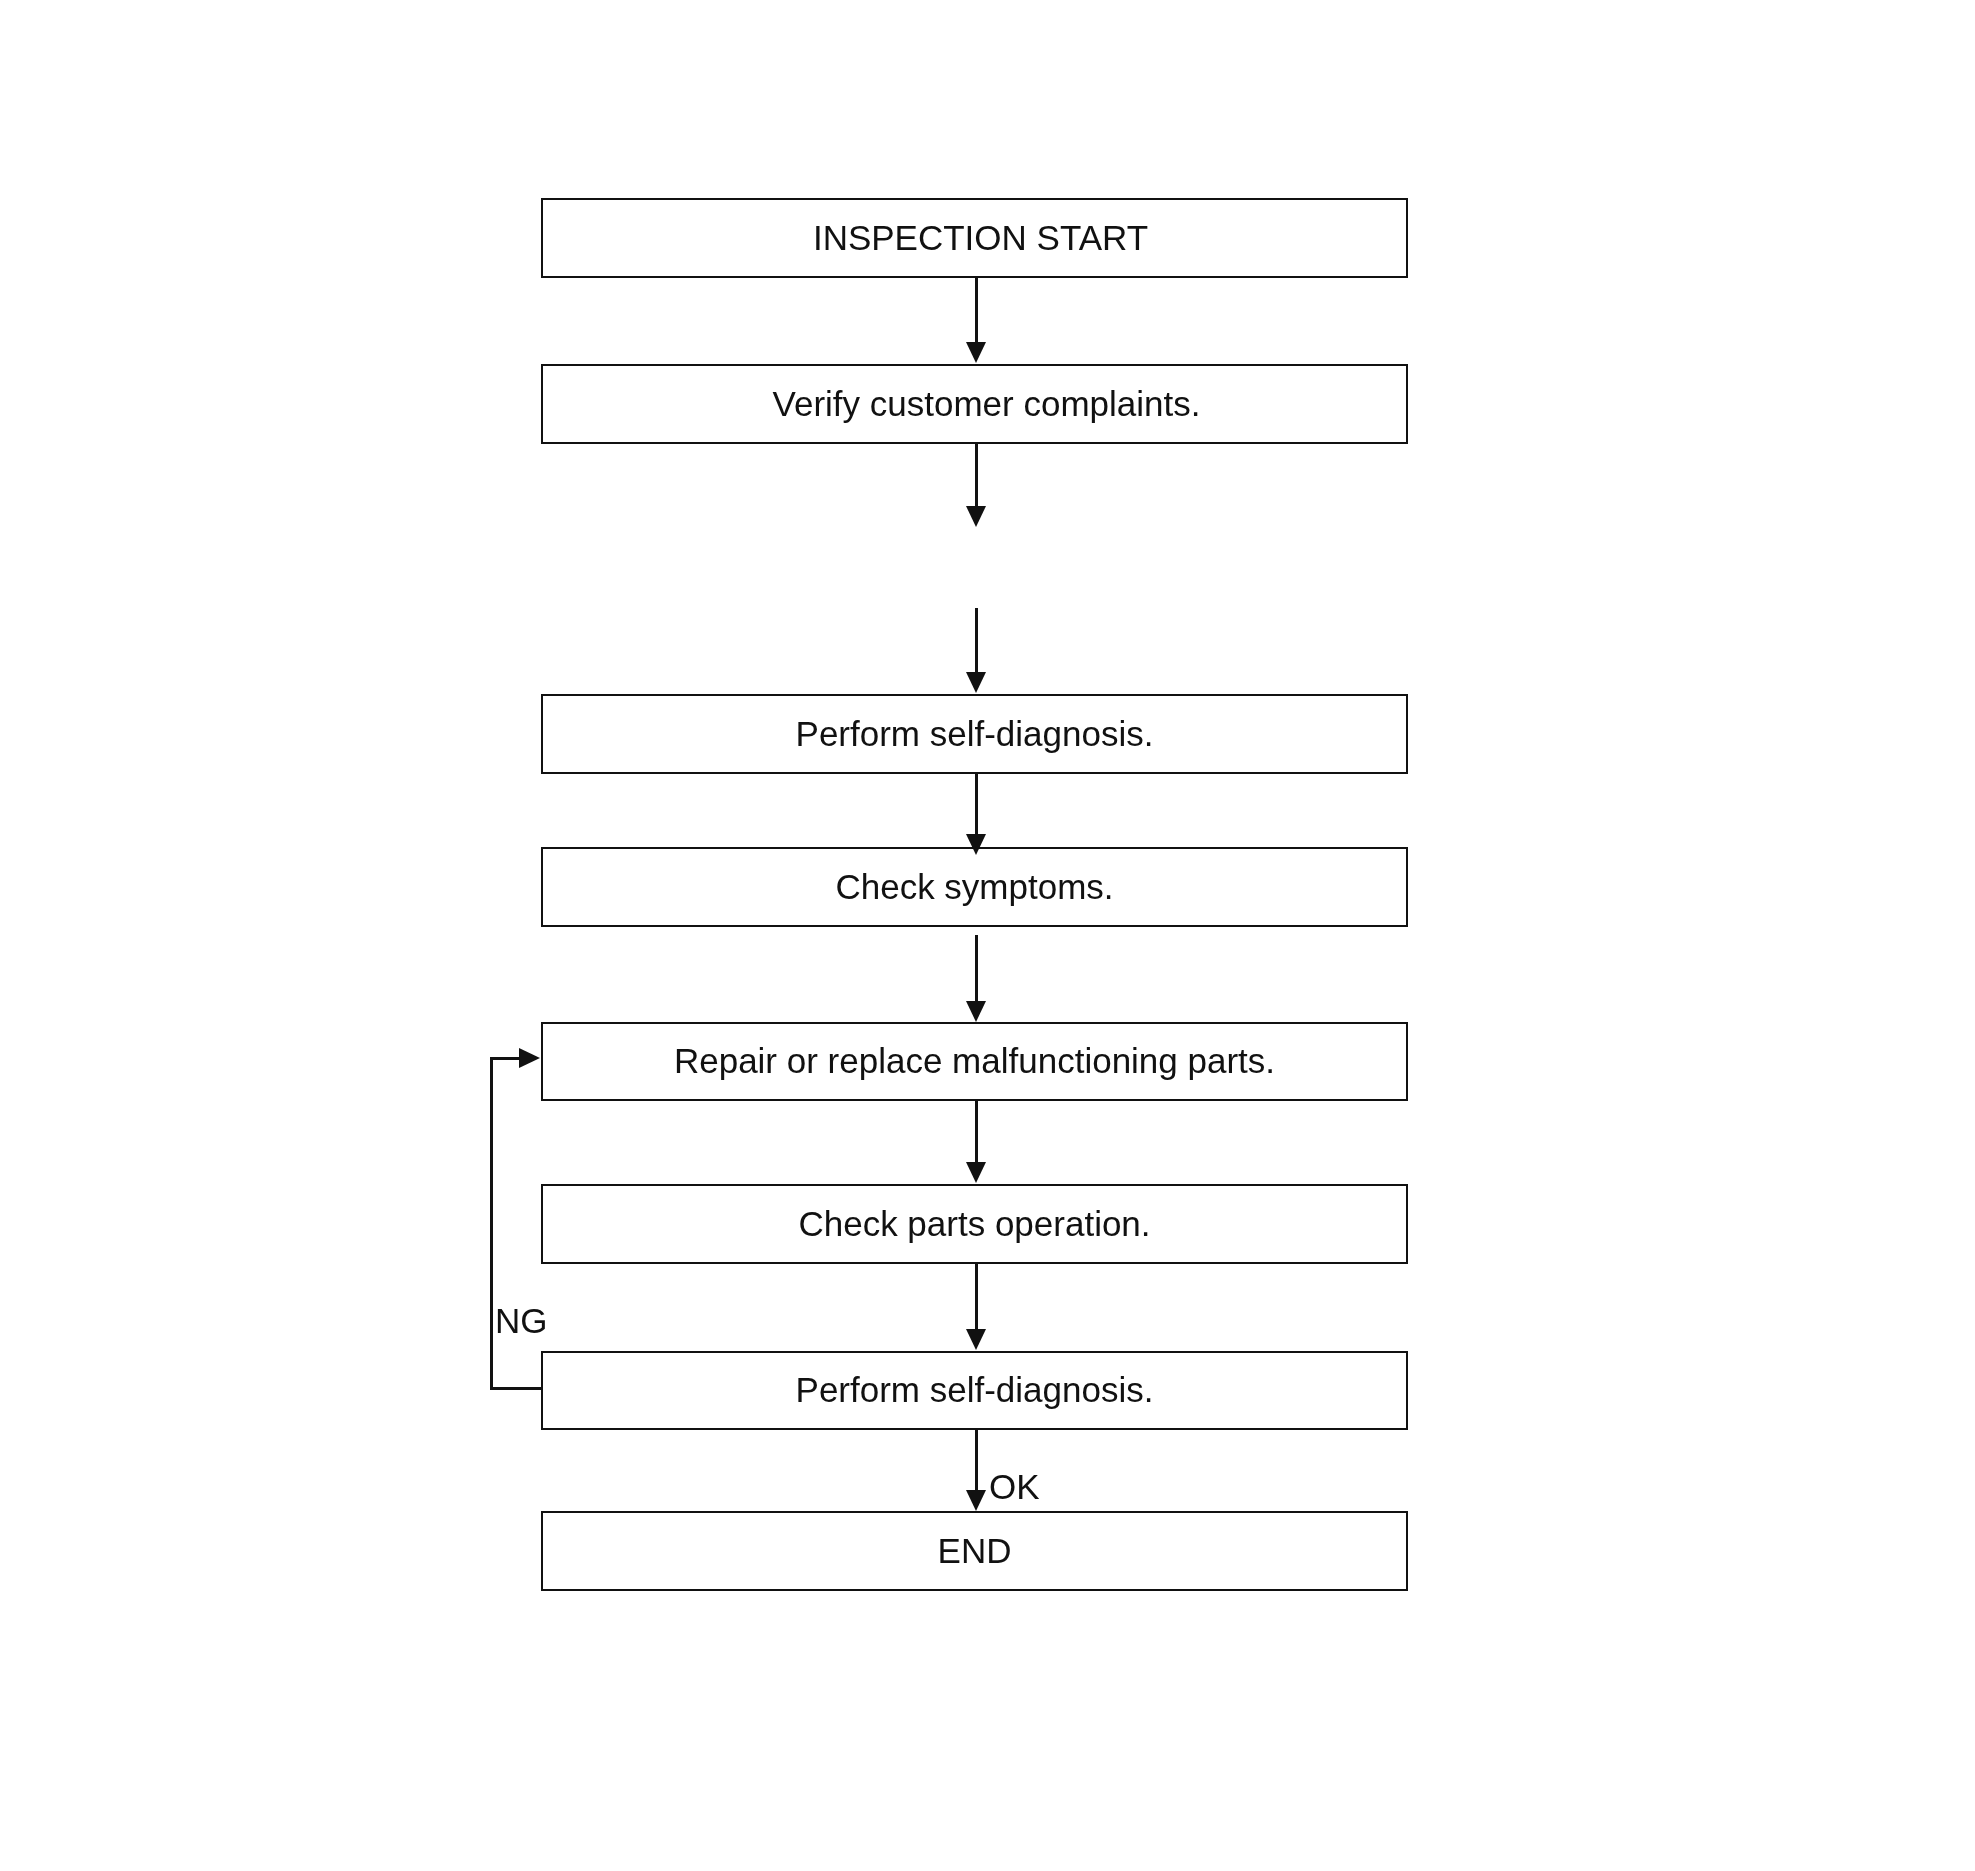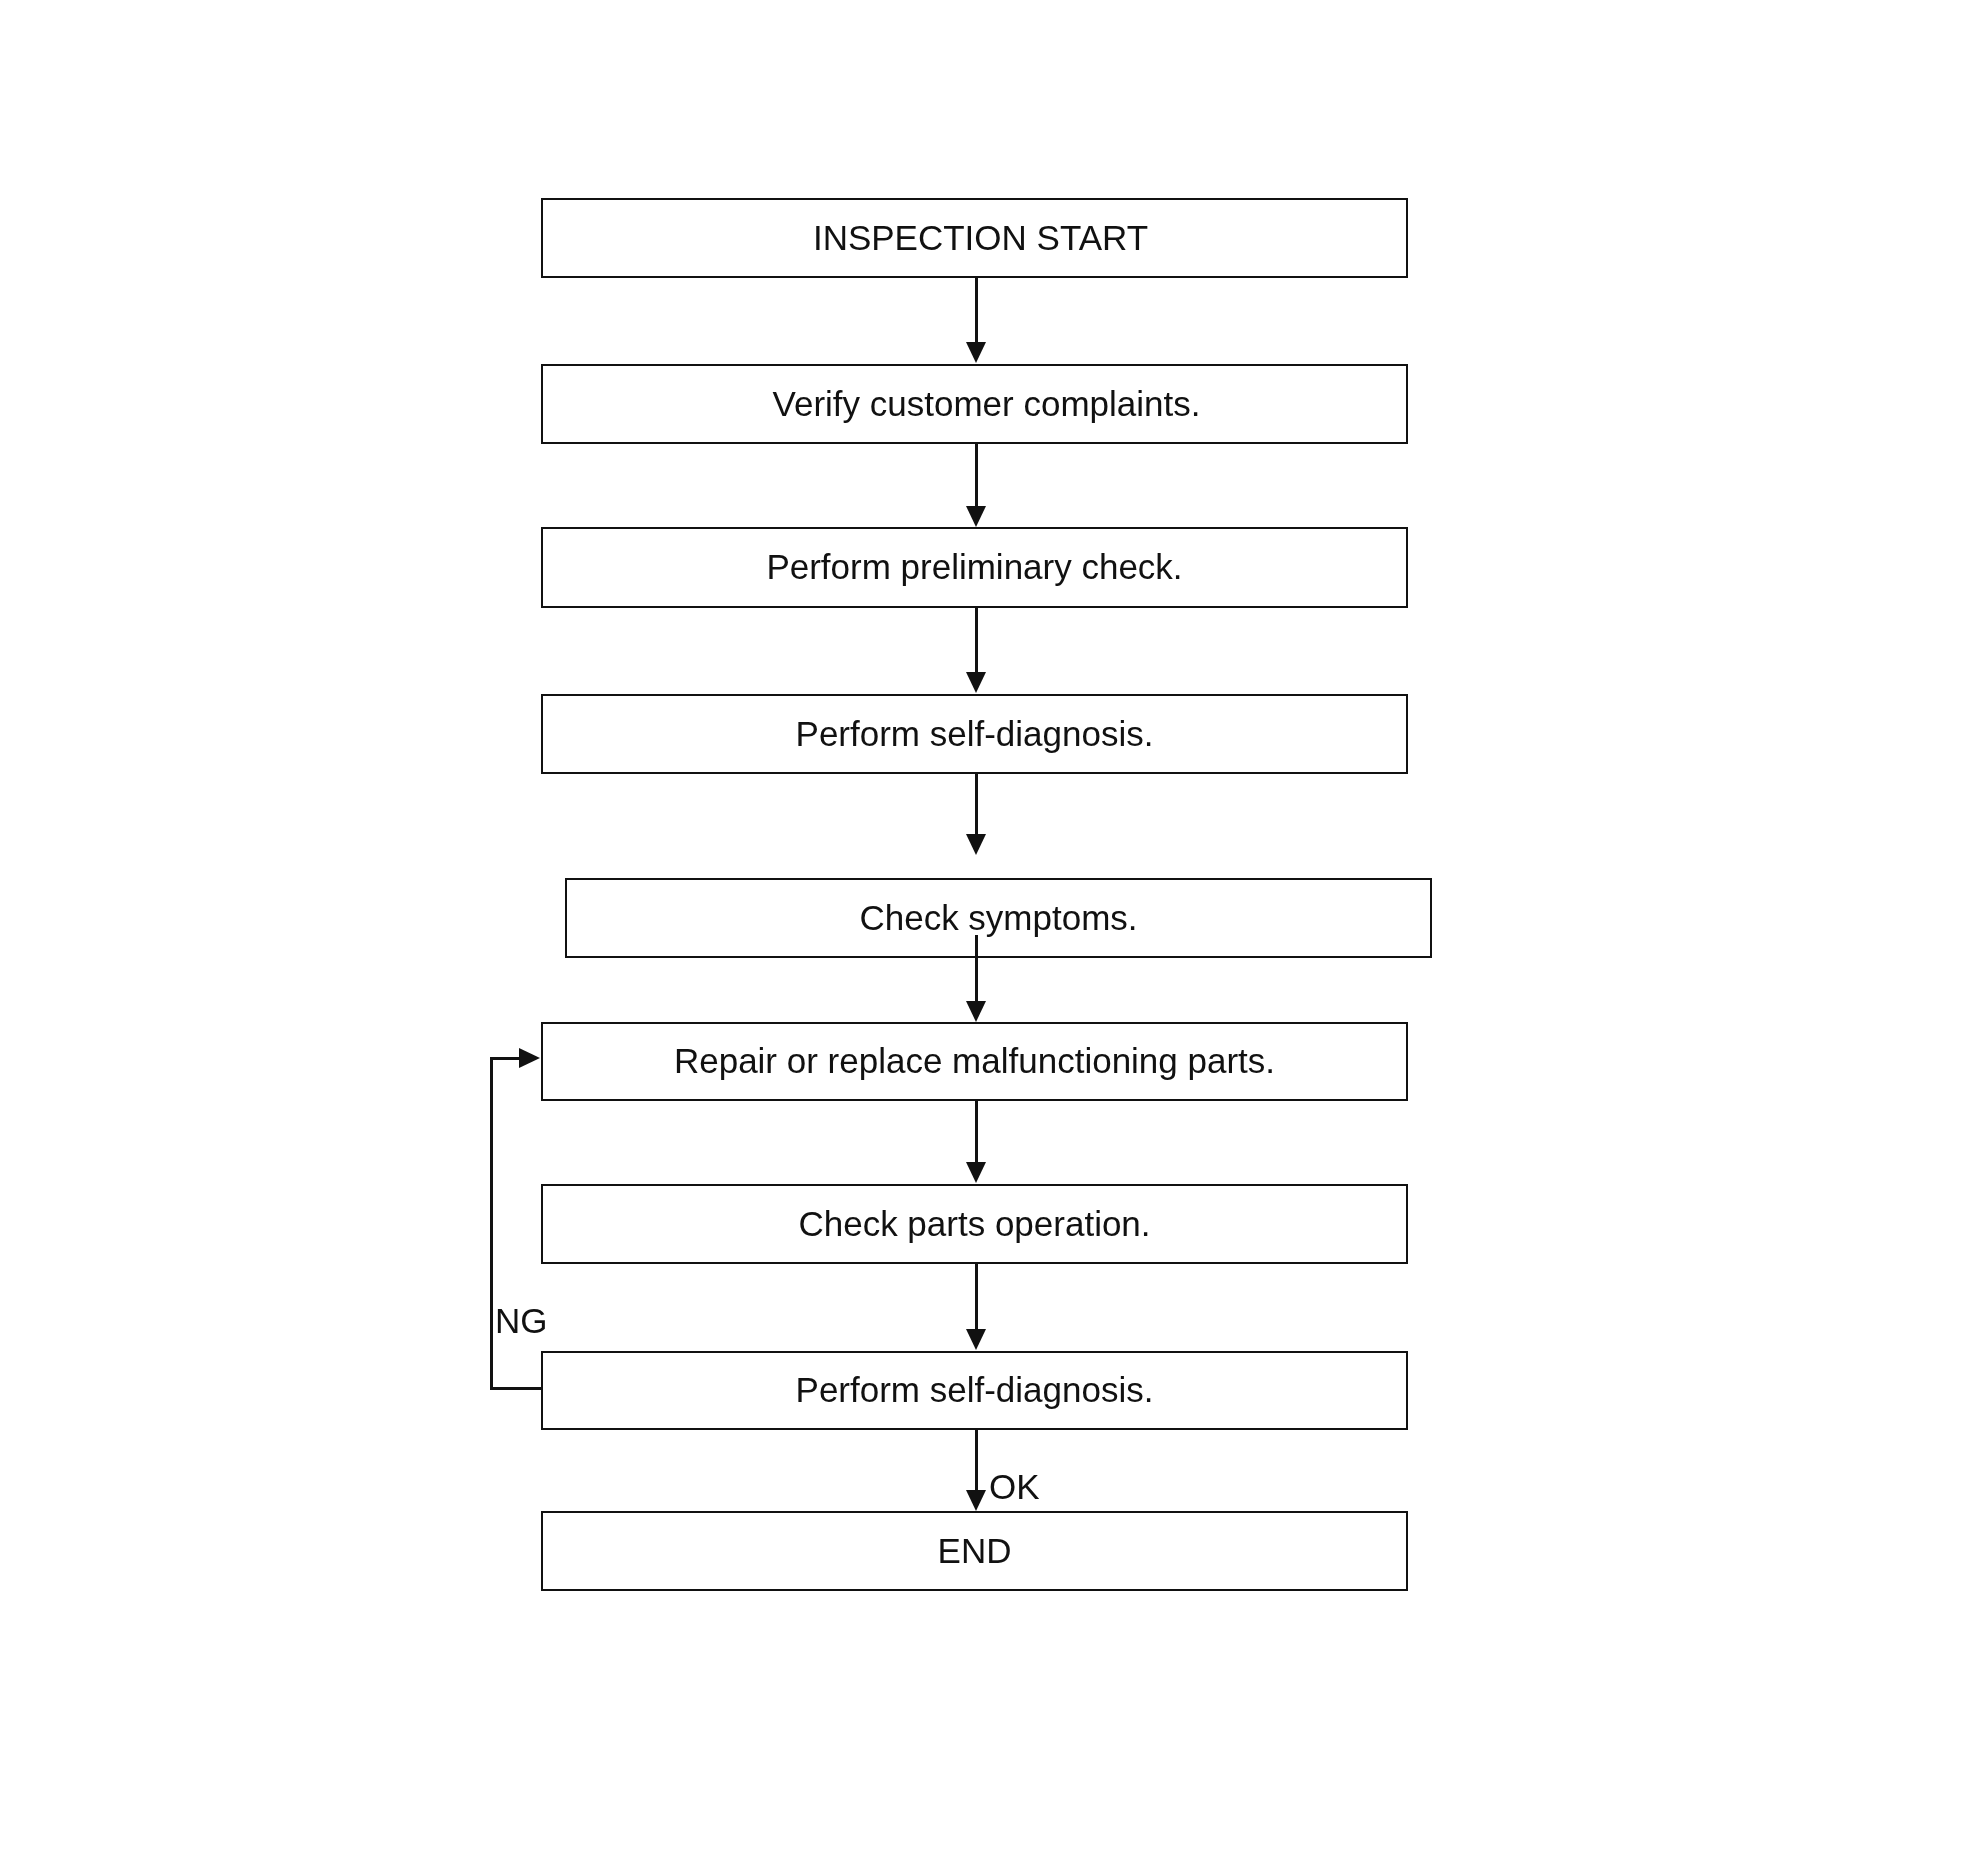--- a/index.html
+++ b/index.html
@@ -63,23 +63,22 @@
     white-space: nowrap;
   }
 </style>
 </head>
 <body>
 
 <div id="canvas">
 
   <div class="node" style="top:198px;padding-left:12px;">INSPECTION START</div>
   <div class="node" style="top:364px;padding-left:24px;">Verify customer complaints.</div>
-  <div class="node" style="top:527px; height:81px;">Perform preliminary check.</div>
   <div class="node" style="top:694px;">Perform self-diagnosis.</div>
-  <div class="node" style="top:878px;margin-left:24px;">Check symptoms.</div>
+  <div class="node" style="top:847px;">Check symptoms.</div>
   <div class="node" style="top:1022px; height:79px;text-align:right;">Repair or replace malfunctioning parts.</div>
   <div class="node" style="top:1184px;">Check parts operation.</div>
   <div class="node" style="top:1351px; height:79px;">Perform self-diagnosis.</div>
   <div class="node" style="top:1511px;">END</div>
 
   <div class="vline" style="left:975px; top:278px;  height:66px;"></div>
   <div class="ah-down" style="left:966px; top:342px;"></div>
 
   <div class="vline" style="left:975px; top:443px;  height:64px;"></div>
   <div class="ah-down" style="left:966px; top:506px;"></div>

